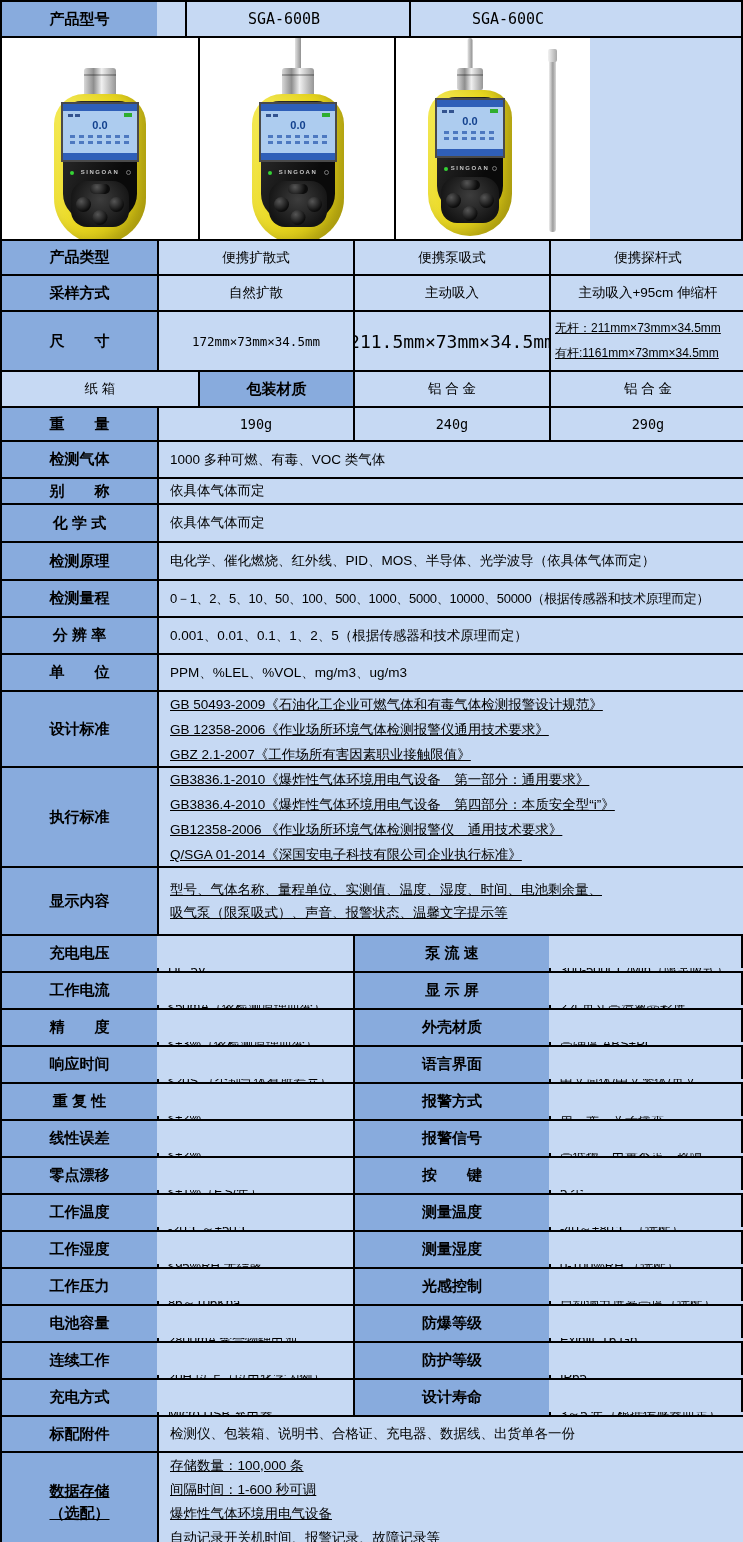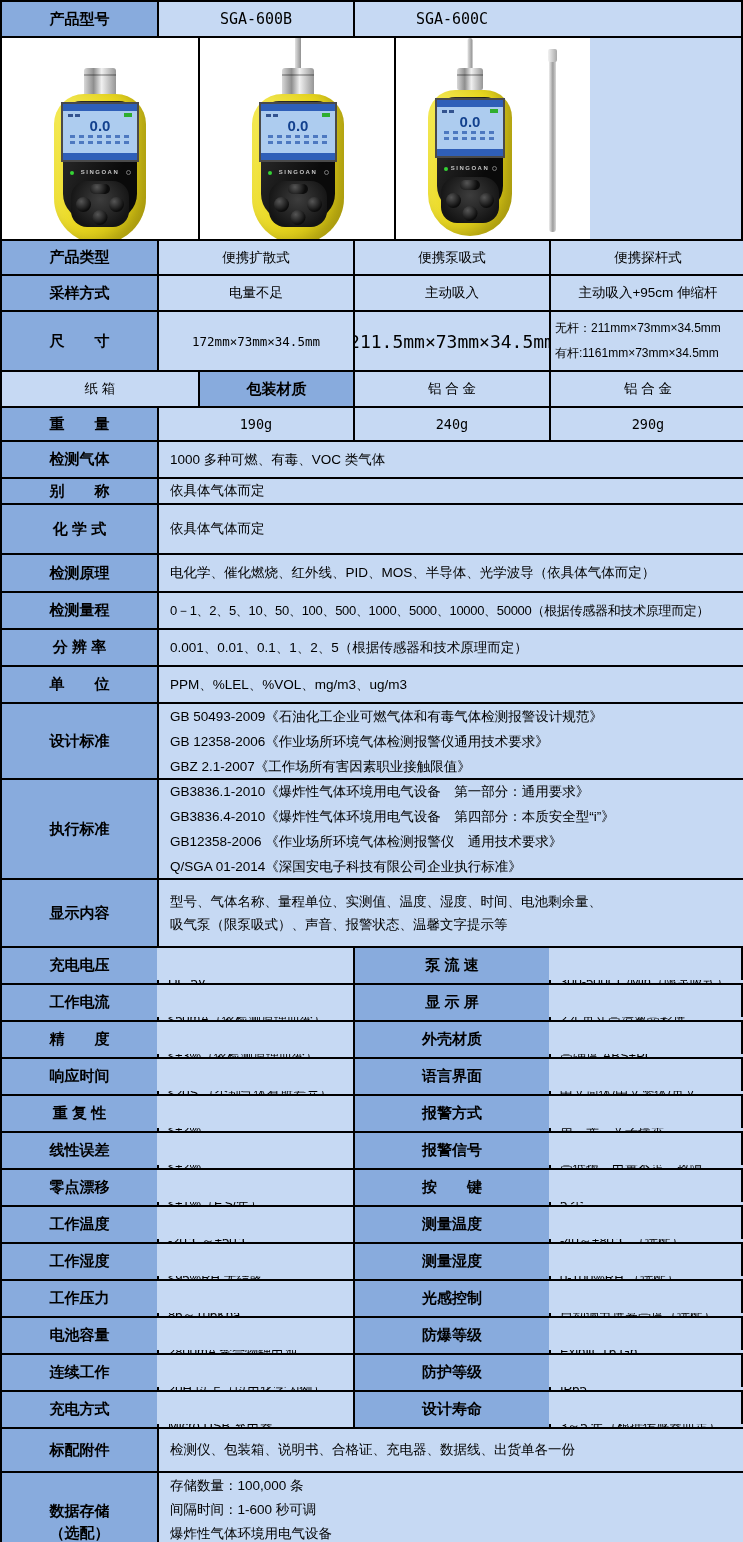--- a/index.html
+++ b/index.html
@@ -6,30 +6,30 @@
     --hd:#88abdd;          
     --lt:#c6d9f3;          
     --bd:#000000;          
     --yellow1:#f6ec5a; --yellow2:#e9d71f; --yellow3:#c9b70e;
     --scr:#adccef; --scrbar:#2f5fb8;
   }
   *{box-sizing:border-box;margin:0;padding:0;}
   body{background:#fff;font-family:"Liberation Sans","DejaVu Sans",sans-serif;color:#000;}
   .spec-table{width:743px;border:2px solid var(--bd);background:var(--lt);}
   .row{display:flex;border-top:2px solid var(--bd);}
-  .row:first-child{border-top:none;}
+  .row:first-child{border-top:none;gap:28px;}
   .c{display:flex;align-items:center;overflow:hidden;}
   .c + .c{border-left:2px solid var(--bd);}
   .lab{width:155px;background:var(--hd);font-weight:bold;font-size:15px;justify-content:center;text-align:center;flex:none;}
   .v3{width:196px;background:var(--lt);font-size:13.5px;justify-content:center;text-align:center;flex:none;}
   .vfull{width:588px;background:var(--lt);font-size:13.5px;padding:0 11px;flex:none;}
   .pl{width:196px;background:var(--hd);font-weight:bold;font-size:15px;justify-content:center;text-align:center;flex:none;}
   .pv{width:196px;background:var(--lt);font-size:13px;padding:0 9px;flex:none;margin-top:32px;}
   .lines{flex-direction:column;align-items:flex-start;justify-content:center;}
-  .lines > div{line-height:25px;white-space:nowrap;}
+  .lines > div{line-height:25px;white-space:nowrap;text-decoration:underline;}
   .lab.lines{align-items:center;}
   .lab.lines > div{line-height:22px;}
   .mono{font-family:"DejaVu Sans Mono","Liberation Mono",monospace;}
   .tight{letter-spacing:-0.3px;font-size:13px;white-space:nowrap;}
 
   
   .cimg{width:196px;background:#ffffff;position:relative;flex:none;}
   .dev{position:absolute;width:92px;height:150px;}
   .dev-a{left:52px;top:56px;}
   .dev-b{left:52px;top:56px;}
@@ -37,21 +37,21 @@
   .boot{position:absolute;inset:0;border-radius:30px 30px 46px 46px;
         background:linear-gradient(105deg,var(--yellow1),var(--yellow2) 45%,var(--yellow3));
         box-shadow:inset -8px -5px 12px rgba(0,0,0,.18);}
   .panel{position:absolute;left:9px;right:9px;top:7px;bottom:24px;border-radius:18px 18px 26px 26px;
          background:linear-gradient(115deg,#343434,#0a0a0a 70%);}
   .scr{position:absolute;left:7px;right:7px;top:8px;height:60px;background:var(--scr);border:2px solid #4a4a4a;}
   .bar-top{height:7px;background:var(--scrbar);}
   .icons{display:flex;gap:2px;padding:2px 5px;align-items:center;}
   .icons i{display:block;height:3px;width:5px;background:#33538f;}
   .icons .batt{margin-left:auto;width:8px;height:4px;background:#2fae2f;}
-  .scrval{font-weight:bold;font-size:15px;line-height:13px;color:#13418e;text-align:center;}
+  .scrval{font-weight:bold;font-size:11px;line-height:13px;color:#13418e;text-align:center;}
   .mini{height:3px;margin:3px 7px 0;background:repeating-linear-gradient(90deg,#4d78c0 0 5px,rgba(0,0,0,0) 5px 9px);}
   .bar-bot{position:absolute;left:0;right:0;bottom:0;height:7px;background:var(--scrbar);}
   .led{position:absolute;left:16px;top:77px;width:4px;height:4px;border-radius:50%;background:#35d435;}
   .brand{position:absolute;left:0;right:0;top:75px;text-align:center;font-size:6px;letter-spacing:1.5px;color:#c4c4c4;font-weight:bold;}
   .pwr{position:absolute;right:15px;top:76px;width:5px;height:5px;border:1px solid #777;border-radius:50%;}
   .btns{position:absolute;left:50%;top:87px;transform:translateX(-50%);width:58px;height:46px;
         background:radial-gradient(ellipse at 50% 40%,#3d3d3d,#141414 75%);border-radius:16px;}
   .btn{position:absolute;background:radial-gradient(circle at 35% 30%,#565656,#0c0c0c 70%);border-radius:50%;}
   .btn.menu{left:50%;transform:translateX(-50%);top:3px;width:20px;height:10px;border-radius:7px;}
   .btn.bl{left:5px;top:16px;width:15px;height:15px;}
@@ -176,21 +176,21 @@
   </div>
 
   <div class="row" style="height:35px">
     <div class="c lab">产品类型</div>
     <div class="c v3">便携扩散式</div>
     <div class="c v3">便携泵吸式</div>
     <div class="c v3">便携探杆式</div>
   </div>
   <div class="row" style="height:36px">
     <div class="c lab">采样方式</div>
-    <div class="c v3">电量不足</div>
+    <div class="c v3">自然扩散</div>
     <div class="c v3">主动吸入</div>
     <div class="c v3">主动吸入+95cm 伸缩杆</div>
   </div>
   <div class="row" style="height:60px">
     <div class="c lab">尺　　寸</div>
     <div class="c v3 mono" style="font-size:12.5px">172mm×73mm×34.5mm</div>
     <div class="c v3 mono" style="font-size:18px">211.5mm×73mm×34.5mm</div>
     <div class="c v3 lines" style="font-size:12px;padding:0 4px">
       <div>无杆：211mm×73mm×34.5mm</div>
       <div>有杆:1161mm×73mm×34.5mm</div>
@@ -210,21 +210,21 @@
   </div>
 
   <div class="row" style="height:37px">
     <div class="c lab">检测气体</div>
     <div class="c vfull">1000 多种可燃、有毒、VOC 类气体</div>
   </div>
   <div class="row" style="height:26px">
     <div class="c lab">别　　称</div>
     <div class="c vfull">依具体气体而定</div>
   </div>
-  <div class="row" style="height:50px">
+  <div class="row" style="height:38px">
     <div class="c lab">化 学 式</div>
     <div class="c vfull">依具体气体而定</div>
   </div>
   <div class="row" style="height:38px">
     <div class="c lab">检测原理</div>
     <div class="c vfull">电化学、催化燃烧、红外线、PID、MOS、半导体、光学波导（依具体气体而定）</div>
   </div>
   <div class="row" style="height:37px">
     <div class="c lab">检测量程</div>
     <div class="c vfull tight">0－1、2、5、10、50、100、500、1000、5000、10000、50000（根据传感器和技术原理而定）</div>
@@ -334,21 +334,21 @@
     <div class="c pl">防护等级</div>
     <div class="c pv">IP65</div>
   </div>
   <div class="row" style="height:37px">
     <div class="c lab">充电方式</div>
     <div class="c pv">Micro USB 充电器</div>
     <div class="c pl">设计寿命</div>
     <div class="c pv">3～5 年（根据传感器而定）</div>
   </div>
 
-  <div class="row" style="height:44px">
+  <div class="row" style="height:36px">
     <div class="c lab">标配附件</div>
     <div class="c vfull">检测仪、包装箱、说明书、合格证、充电器、数据线、出货单各一份</div>
   </div>
 
   <div class="row" style="height:99px">
     <div class="c lab lines">
       <div>数据存储</div>
       <div>（选配）</div>
     </div>
     <div class="c vfull lines">

